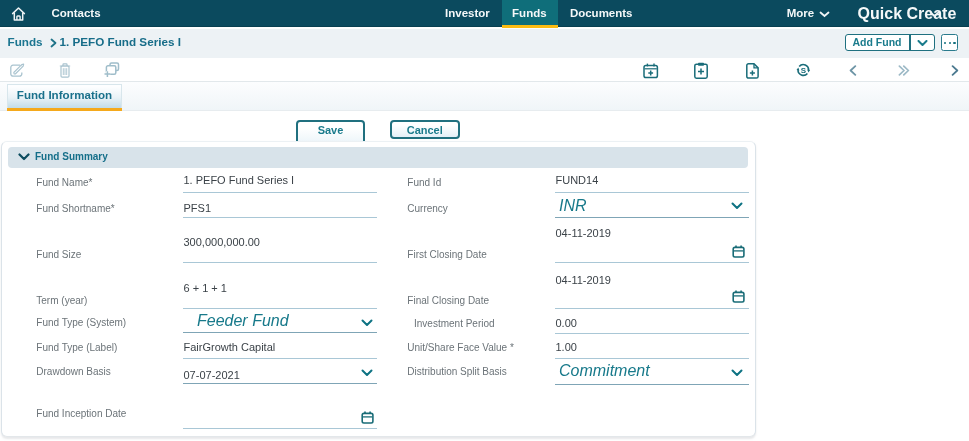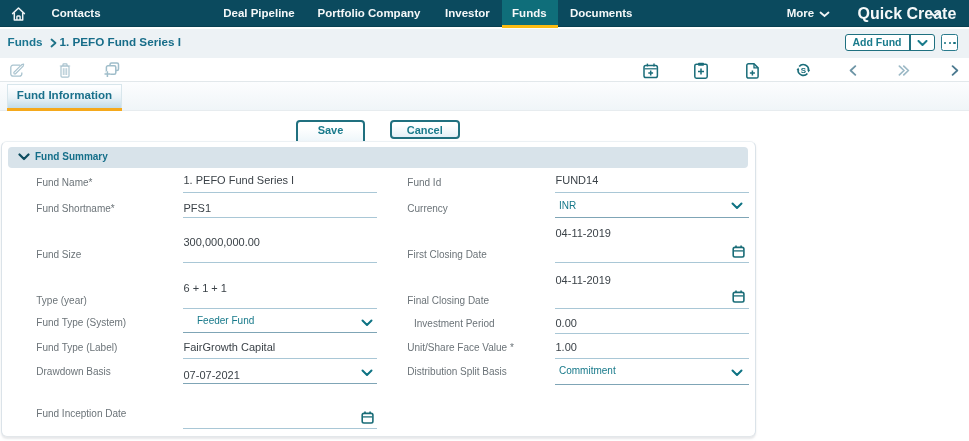--- a/index.html
+++ b/index.html
@@ -1,38 +1,36 @@
 <!DOCTYPE html>
 <html><head><meta charset="utf-8">
 <style>
 * { margin:0; padding:0; box-sizing:border-box; }
 html,body { width:969px; height:441px; background:#fff; font-family:"Liberation Sans", sans-serif; }
 .abs { position:absolute; }
 #page { position:relative; width:969px; height:441px; overflow:hidden; background:#fff; }
 .lbl { font-size:10px; line-height:13px; color:#6b7378; white-space:nowrap; }
 .val { font-size:11px; line-height:13px; color:#3b4248; white-space:nowrap; }
-.tval { font-size:10px; line-height:13px; color:#17798a; white-space:nowrap; }
+.tval { font-size:16px; line-height:13px; color:#17798a; white-space:nowrap;font-style:italic; }
 .navitem { position:absolute; top:0; line-height:27px; color:#f5f8f9; font-size:11.5px; font-weight:bold; white-space:nowrap; }
 </style></head>
 <body>
 <div id="page">
 
 <div class="abs" style="left:0;top:0;width:969px;height:25.5px;background:#0b4a5e"></div>
 <div class="abs" style="left:0;top:25.5px;width:969px;height:1.5px;background:#083f50"></div>
 <div class="abs" style="left:0;top:27px;width:969px;height:1.5px;background:#fdfefe"></div>
 <div class="abs" style="left:502px;top:0;width:56px;height:25px;background:#0f6e7a"></div>
 <div class="abs" style="left:502px;top:25px;width:56px;height:3.2px;background:#fcbc12"></div>
 <svg class="abs" style="left:10px;top:5px" width="17" height="17" viewBox="0 0 17 17">
       <path d="M2.6 8.6 L8.5 3 L14.4 8.6" fill="none" stroke="#eef3f5" stroke-width="1.5" stroke-linecap="round" stroke-linejoin="round"></path>
       <path d="M4.3 7.6 V14.9 H12.7 V7.6" fill="none" stroke="#eef3f5" stroke-width="1.5" stroke-linejoin="round"></path>
       <path d="M6.9 14.9 V11.7 a0.7 0.7 0 0 1 0.7 -0.7 h1.8 a0.7 0.7 0 0 1 0.7 0.7 V14.9" fill="none" stroke="#eef3f5" stroke-width="1.4"></path>
     </svg>
 <span class="navitem" style="left:51.4px">Contacts</span>
-    <span class="navitem" style="left:223.2px">Deal Pipeline</span>
-    <span class="navitem" style="left:317.6px">Portfolio Company</span>
     <span class="navitem" style="left:445.1px">Investor</span>
     <span class="navitem" style="left:512.1px">Funds</span>
     <span class="navitem" style="left:569.9px">Documents</span>
     <span class="navitem" style="left:786.7px">More</span>
     <span class="navitem" style="left:857.6px;font-size:16px">Quick Create</span>
 <svg class="abs" style="left:819px;top:11px" width="11" height="7" viewBox="0 0 11 7">
       <path d="M1.5 1.5 L5.5 5 L9.5 1.5" fill="none" stroke="#f0f4f6" stroke-width="1.8" stroke-linecap="round"></path>
     </svg>
 <svg class="abs" style="left:928.5px;top:11px" width="11" height="7" viewBox="0 0 11 7">
       <path d="M1.5 1.5 L5.5 5 L9.5 1.5" fill="none" stroke="#f0f4f6" stroke-width="1.8" stroke-linecap="round"></path>
@@ -124,21 +122,21 @@
 
 <div class="lbl abs" style="left:36.3px;top:176px">Fund Name*</div>
 <div class="val abs" style="left:183.5px;top:174px">1. PEFO Fund Series I</div>
 <div class="abs" style="left:182.5px;top:191.5px;width:194.0px;height:1px;background:#a9c7d6"></div>
 <div class="lbl abs" style="left:36.3px;top:201.5px">Fund Shortname*</div>
 <div class="val abs" style="left:183.5px;top:201.5px">PFS1</div>
 <div class="abs" style="left:182.5px;top:216.5px;width:194.0px;height:1px;background:#a9c7d6"></div>
 <div class="lbl abs" style="left:36.3px;top:248px">Fund Size</div>
 <div class="val abs" style="left:183.5px;top:236px">300,000,000.00</div>
 <div class="abs" style="left:182.5px;top:262px;width:194.0px;height:1px;background:#a9c7d6"></div>
-<div class="lbl abs" style="left:36.3px;top:293.5px">Type (year)</div>
+<div class="lbl abs" style="left:36.3px;top:293.5px">Term (year)</div>
 <div class="val abs" style="left:183.5px;top:281.5px">6 + 1 + 1</div>
 <div class="abs" style="left:182.5px;top:307.5px;width:194.0px;height:1px;background:#a9c7d6"></div>
 <div class="lbl abs" style="left:36.3px;top:315.6px">Fund Type (System)</div>
 <div class="tval abs" style="left:197px;top:314px">Feeder Fund</div>
 <div class="abs" style="left:182.5px;top:332px;width:194.0px;height:1px;background:#7fa5b6"></div>
 <svg class="abs" style="left:360.5px;top:319.0px" width="12" height="8" viewBox="0 0 12 8">
       <path d="M1.5 1.5 L6 6 L10.5 1.5" fill="none" stroke="#0e7383" stroke-width="2" stroke-linecap="round" stroke-linejoin="round"></path>
     </svg>
 <div class="lbl abs" style="left:36.3px;top:340.5px">Fund Type (Label)</div>
 <div class="val abs" style="left:183.5px;top:340.5px">FairGrowth Capital</div>

